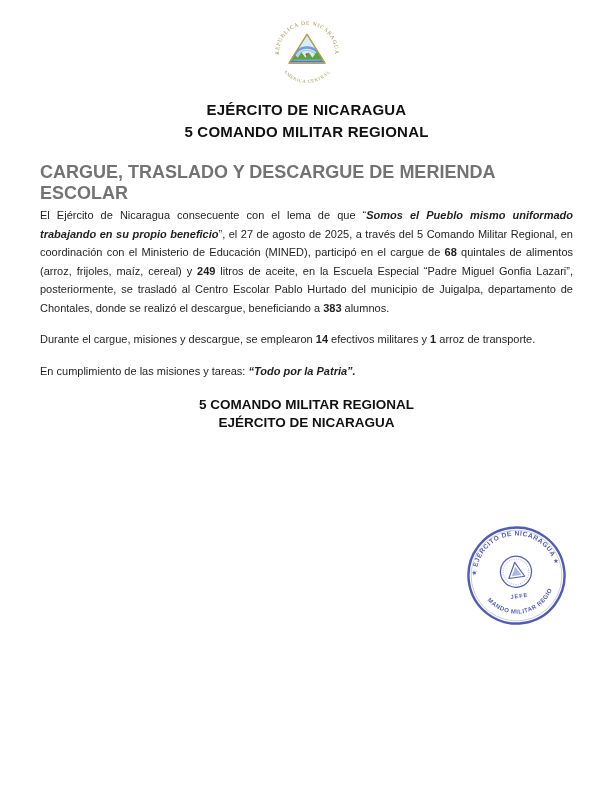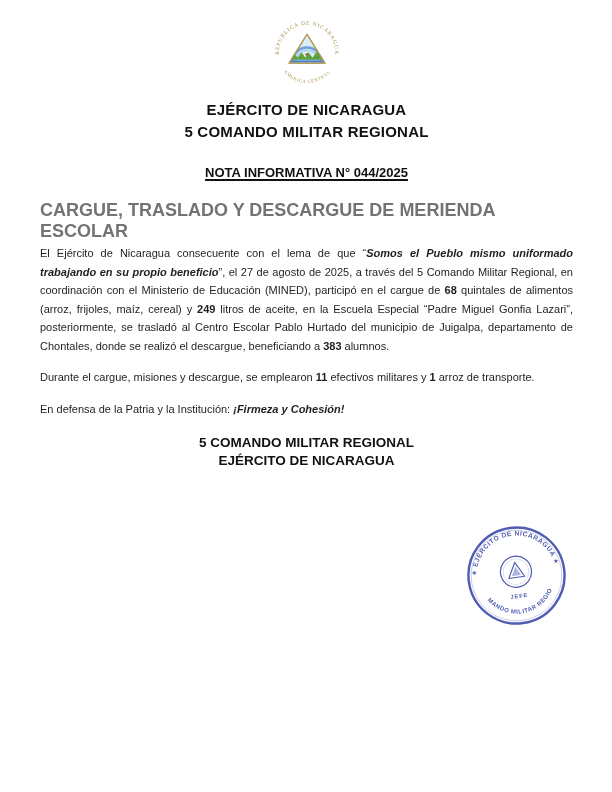--- a/index.html
+++ b/index.html
@@ -68,30 +68,27 @@
         <polygon points="50,26 27,63 73,63" fill="none" stroke="#b49b4f" stroke-width="1.5" stroke-linejoin="round"></polygon>
       </g>
     </svg>
   </div>
 
   <div class="doc-title">
     <div>EJÉRCITO DE NICARAGUA</div>
     <div>5 COMANDO MILITAR REGIONAL</div>
   </div>
 
-  <div class="nota-line">
-    <span class="nota">NOTA INFORMATIVA N° 044/2025</span>
-  </div>
 
   <div class="subject">CARGUE, TRASLADO Y DESCARGUE DE MERIENDA ESCOLAR</div>
 
   <div class="body-text">
     <p class="para"><span>El Ejército de Nicaragua consecuente con el lema de que “</span><span class="b i">Somos el Pueblo mismo uniformado trabajando en su propio beneficio</span><span>”, el 27 de agosto de 2025, a través del 5 Comando Militar Regional, en coordinación con el Ministerio de Educación (MINED), participó en el cargue de </span><span class="b">68</span><span> quintales de alimentos (arroz, frijoles, maíz, cereal) y </span><span class="b">249</span><span> litros de aceite, en la Escuela Especial “Padre Miguel Gonfia Lazari”, posteriormente, se trasladó al Centro Escolar Pablo Hurtado del municipio de Juigalpa, departamento de Chontales, donde se realizó el descargue,  beneficiando a </span><span class="b">383</span><span> alumnos.</span></p>
-    <p class="para"><span>Durante el cargue, misiones y descargue, se emplearon </span><span class="b">11</span><span> efectivos militares y </span><span class="b">1</span><span> arroz de transporte.</span></p>
-    <p class="para"><span>En defensa de la Patria y la Institución: </span><span class="b i">¡Firmeza y Cohesión!</span></p>
+    <p class="para"><span>Durante el cargue, misiones y descargue, se emplearon </span><span class="b">14</span><span> efectivos militares y </span><span class="b">1</span><span> arroz de transporte.</span></p>
+    <p class="para"><span>En cumplimiento de las misiones y tareas: </span><span class="b i">“Todo por la Patria”.</span></p>
   </div>
 
   <div class="footer-sig">
     <div>5 COMANDO MILITAR REGIONAL</div>
     <div>EJÉRCITO DE NICARAGUA</div>
   </div>
 
   <div class="seal">
     <svg viewBox="0 0 120 120">
       <defs>

